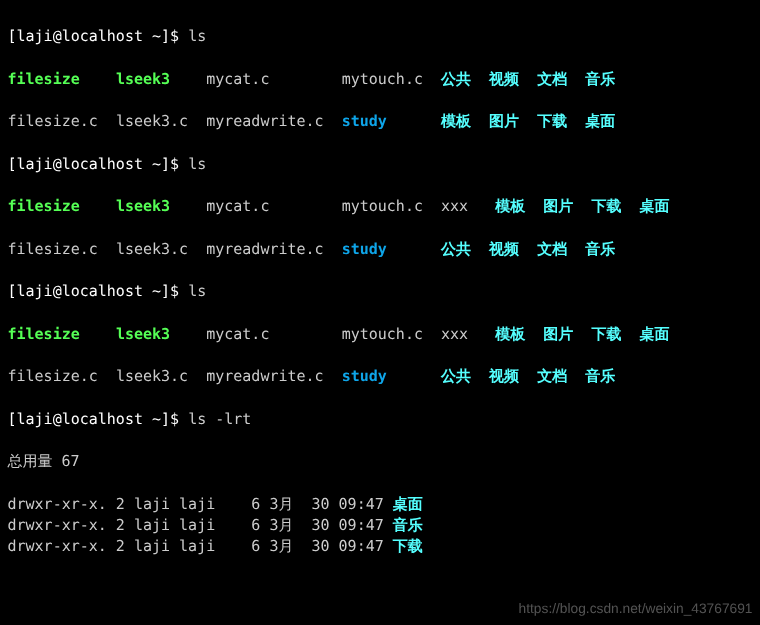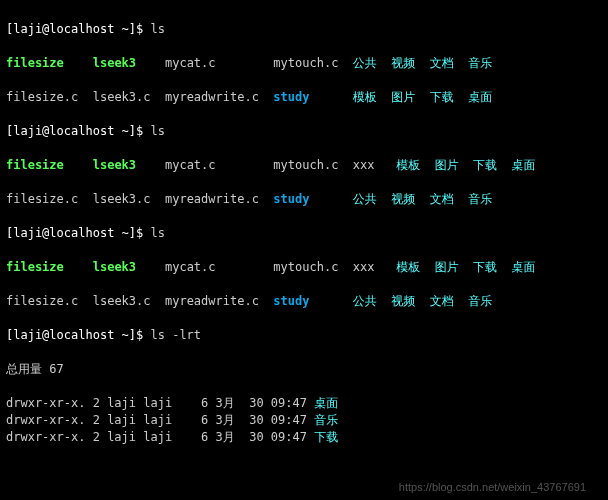--- a/index.html
+++ b/index.html
@@ -1,21 +1,21 @@
 <!DOCTYPE html>
 <html><head>
 <meta charset="utf-8">
 <style>
   html,body{margin:0;padding:0;background:#000;color:#ccc;font-family:"DejaVu Sans Mono","Courier New",monospace;font-size:12px;line-height:17px;width:608px;height:500px;overflow:hidden}
   .term{padding:4px 6px;white-space:pre}
   .pr{color:#fff}
   .green{color:#55ff55;font-weight:bold}
-  .cyan{color:#55ffff;font-weight:normal}
+  .cyan{color:#55ffff;font-weight:bold}
   .blue{color:#0ea5e9;font-weight:bold}
-  .wm{position:absolute;right:22px;bottom:4px;color:#777;font-size:11px;font-family:sans-serif;opacity:.7}
+  .wm{position:absolute;right:6px;bottom:4px;color:#777;font-size:11px;font-family:sans-serif;opacity:.7}
   .row span{display:inline-block}
 </style>
 </head>
 <body>
 <div class="term">
 <div class="row"><span class="pr">[laji@localhost ~]$ </span><span>ls</span></div>
 <div class="row"><span class="green">filesize</span><span>    </span><span class="green">lseek3</span><span>    </span><span>mycat.c</span><span>        </span><span>mytouch.c</span><span>  </span><span class="cyan">公共</span><span>  </span><span class="cyan">视频</span><span>  </span><span class="cyan">文档</span><span>  </span><span class="cyan">音乐</span></div>
 <div class="row"><span>filesize.c</span><span>  </span><span>lseek3.c</span><span>  </span><span>myreadwrite.c</span><span>  </span><span class="blue">study</span><span>      </span><span class="cyan">模板</span><span>  </span><span class="cyan">图片</span><span>  </span><span class="cyan">下载</span><span>  </span><span class="cyan">桌面</span></div>
 <div class="row"><span class="pr">[laji@localhost ~]$ </span><span>ls</span></div>
 <div class="row"><span class="green">filesize</span><span>    </span><span class="green">lseek3</span><span>    </span><span>mycat.c</span><span>        </span><span>mytouch.c</span><span>  </span><span>xxx</span><span>   </span><span class="cyan">模板</span><span>  </span><span class="cyan">图片</span><span>  </span><span class="cyan">下载</span><span>  </span><span class="cyan">桌面</span></div>

